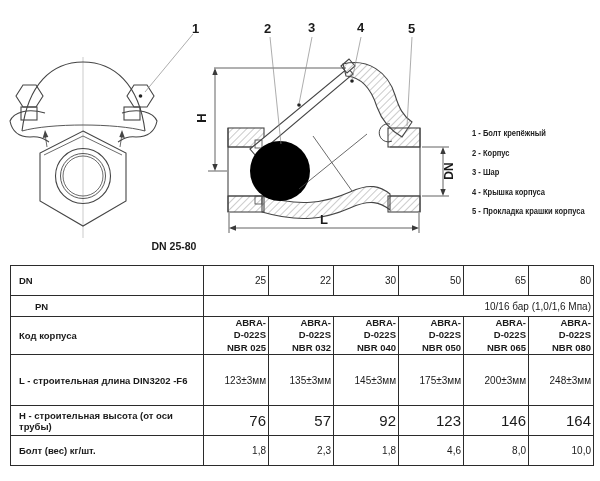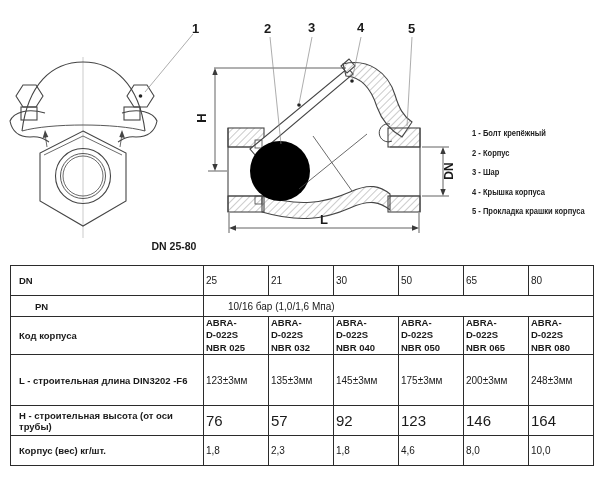--- a/index.html
+++ b/index.html
@@ -8,21 +8,21 @@
   .drawing-svg{position:absolute;left:0;top:0;}
   
   .parts-list{position:absolute;left:472px;top:124px;width:150px;}
   .part-item{font-size:9px;font-weight:bold;color:#222;line-height:19.5px;white-space:nowrap;
              transform:scaleX(0.84);transform-origin:left center;}
   
   .spec-table{position:absolute;left:10px;top:265px;border-collapse:collapse;table-layout:fixed;
               width:584px;}
   .spec-table td{border:1px solid #2b2b2b;padding:0 2px;vertical-align:middle;}
   .spec-table td.lbl{font-size:9.5px;font-weight:bold;padding-left:8px;text-align:left;}
-  .spec-table td.val{font-size:10px;text-align:left;white-space:pre-line;line-height:1.3;}
+  .spec-table td.val{font-size:10px;text-align:right;white-space:pre-line;line-height:1.3;}
   .spec-table tr:nth-child(1) td{height:29px;}
   .spec-table tr:nth-child(2) td{height:20px;padding-left:24px;}
   .spec-table tr:nth-child(3) td{height:20px;}
   .spec-table tr:nth-child(3) td.val{font-weight:bold;font-size:9.5px;}
   .spec-table tr:nth-child(4) td{height:50px;}
   .spec-table tr:nth-child(5) td{height:29px;}
   .spec-table tr:nth-child(5) td.val{font-size:15px;}
   .spec-table tr:nth-child(6) td{height:29px;}
   .spec-table tr:nth-child(7) td{height:21px;}
 </style>
@@ -159,21 +159,21 @@
         <col style="width:65px">
         <col style="width:65px">
       <col style="width:65px">
         <col style="width:65px">
         <col style="width:65px">
     </colgroup>
     <tbody>
         <tr>
           <td class="lbl">DN</td>
           <td class="val">25</td>
-          <td class="val">21</td>
+          <td class="val">22</td>
           <td class="val">30</td>
           <td class="val">50</td>
           <td class="val">65</td>
           <td class="val">80</td>
         </tr>
         <tr>
           <td class="lbl">PN</td>
           <td class="val" colspan="6">10/16 бар (1,0/1,6 Мпа)</td>
         </tr>
         <tr>
@@ -209,21 +209,21 @@
         <tr>
           <td class="lbl">H - строительная высота (от оси трубы)</td>
           <td class="val">76</td>
           <td class="val">57</td>
           <td class="val">92</td>
           <td class="val">123</td>
           <td class="val">146</td>
           <td class="val">164</td>
         </tr>
         <tr>
-          <td class="lbl">Корпус (вес) кг/шт.</td>
+          <td class="lbl">Болт (вес) кг/шт.</td>
           <td class="val">1,8</td>
           <td class="val">2,3</td>
           <td class="val">1,8</td>
           <td class="val">4,6</td>
           <td class="val">8,0</td>
           <td class="val">10,0</td>
         </tr>
       </tbody>
   </table>
 

